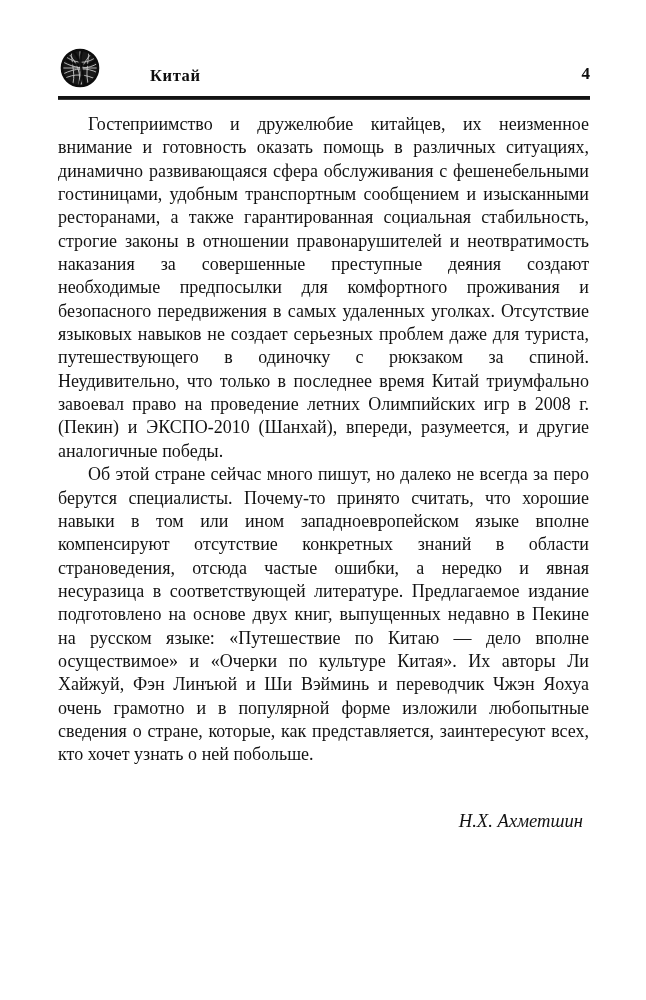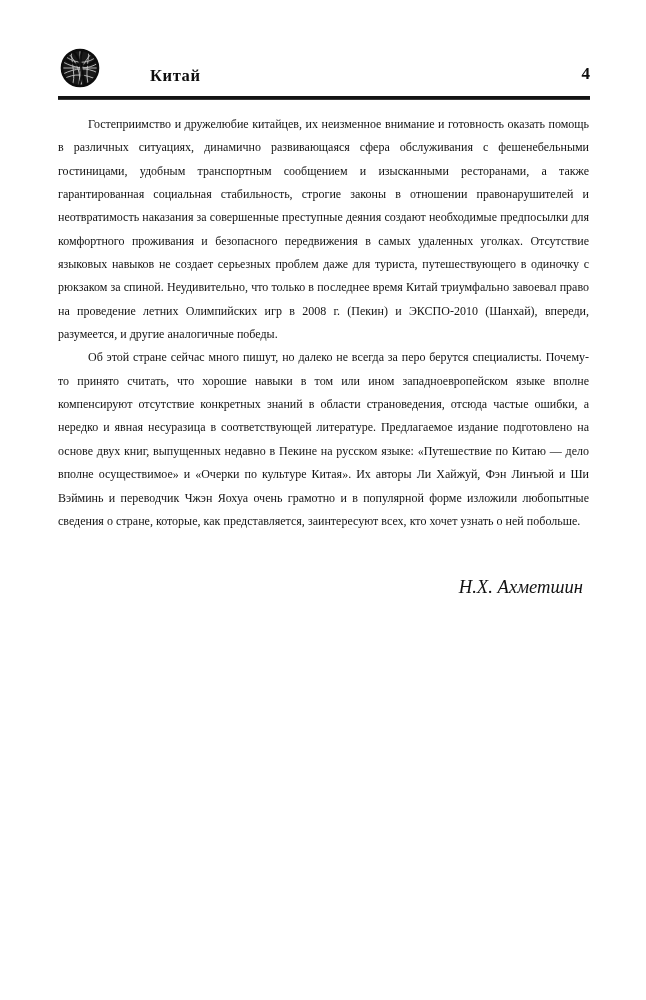--- a/index.html
+++ b/index.html
@@ -87,21 +87,21 @@
     left: 58px;
     top: 113px;
     width: 531px;
   }
 
   .body-par {
     margin: 0;
     text-indent: 30px;
     text-align: justify;
     font-family: "Liberation Serif", "DejaVu Serif", serif;
-    font-size: 12px;
+    font-size: 18px;
     line-height: 23.35px;
     color: #121212;
     hyphens: manual;
     -webkit-hyphens: manual;
     word-spacing: 0.1px;
   }
 
   .signature {
     margin: 4px;
     padding-top: 38px;

